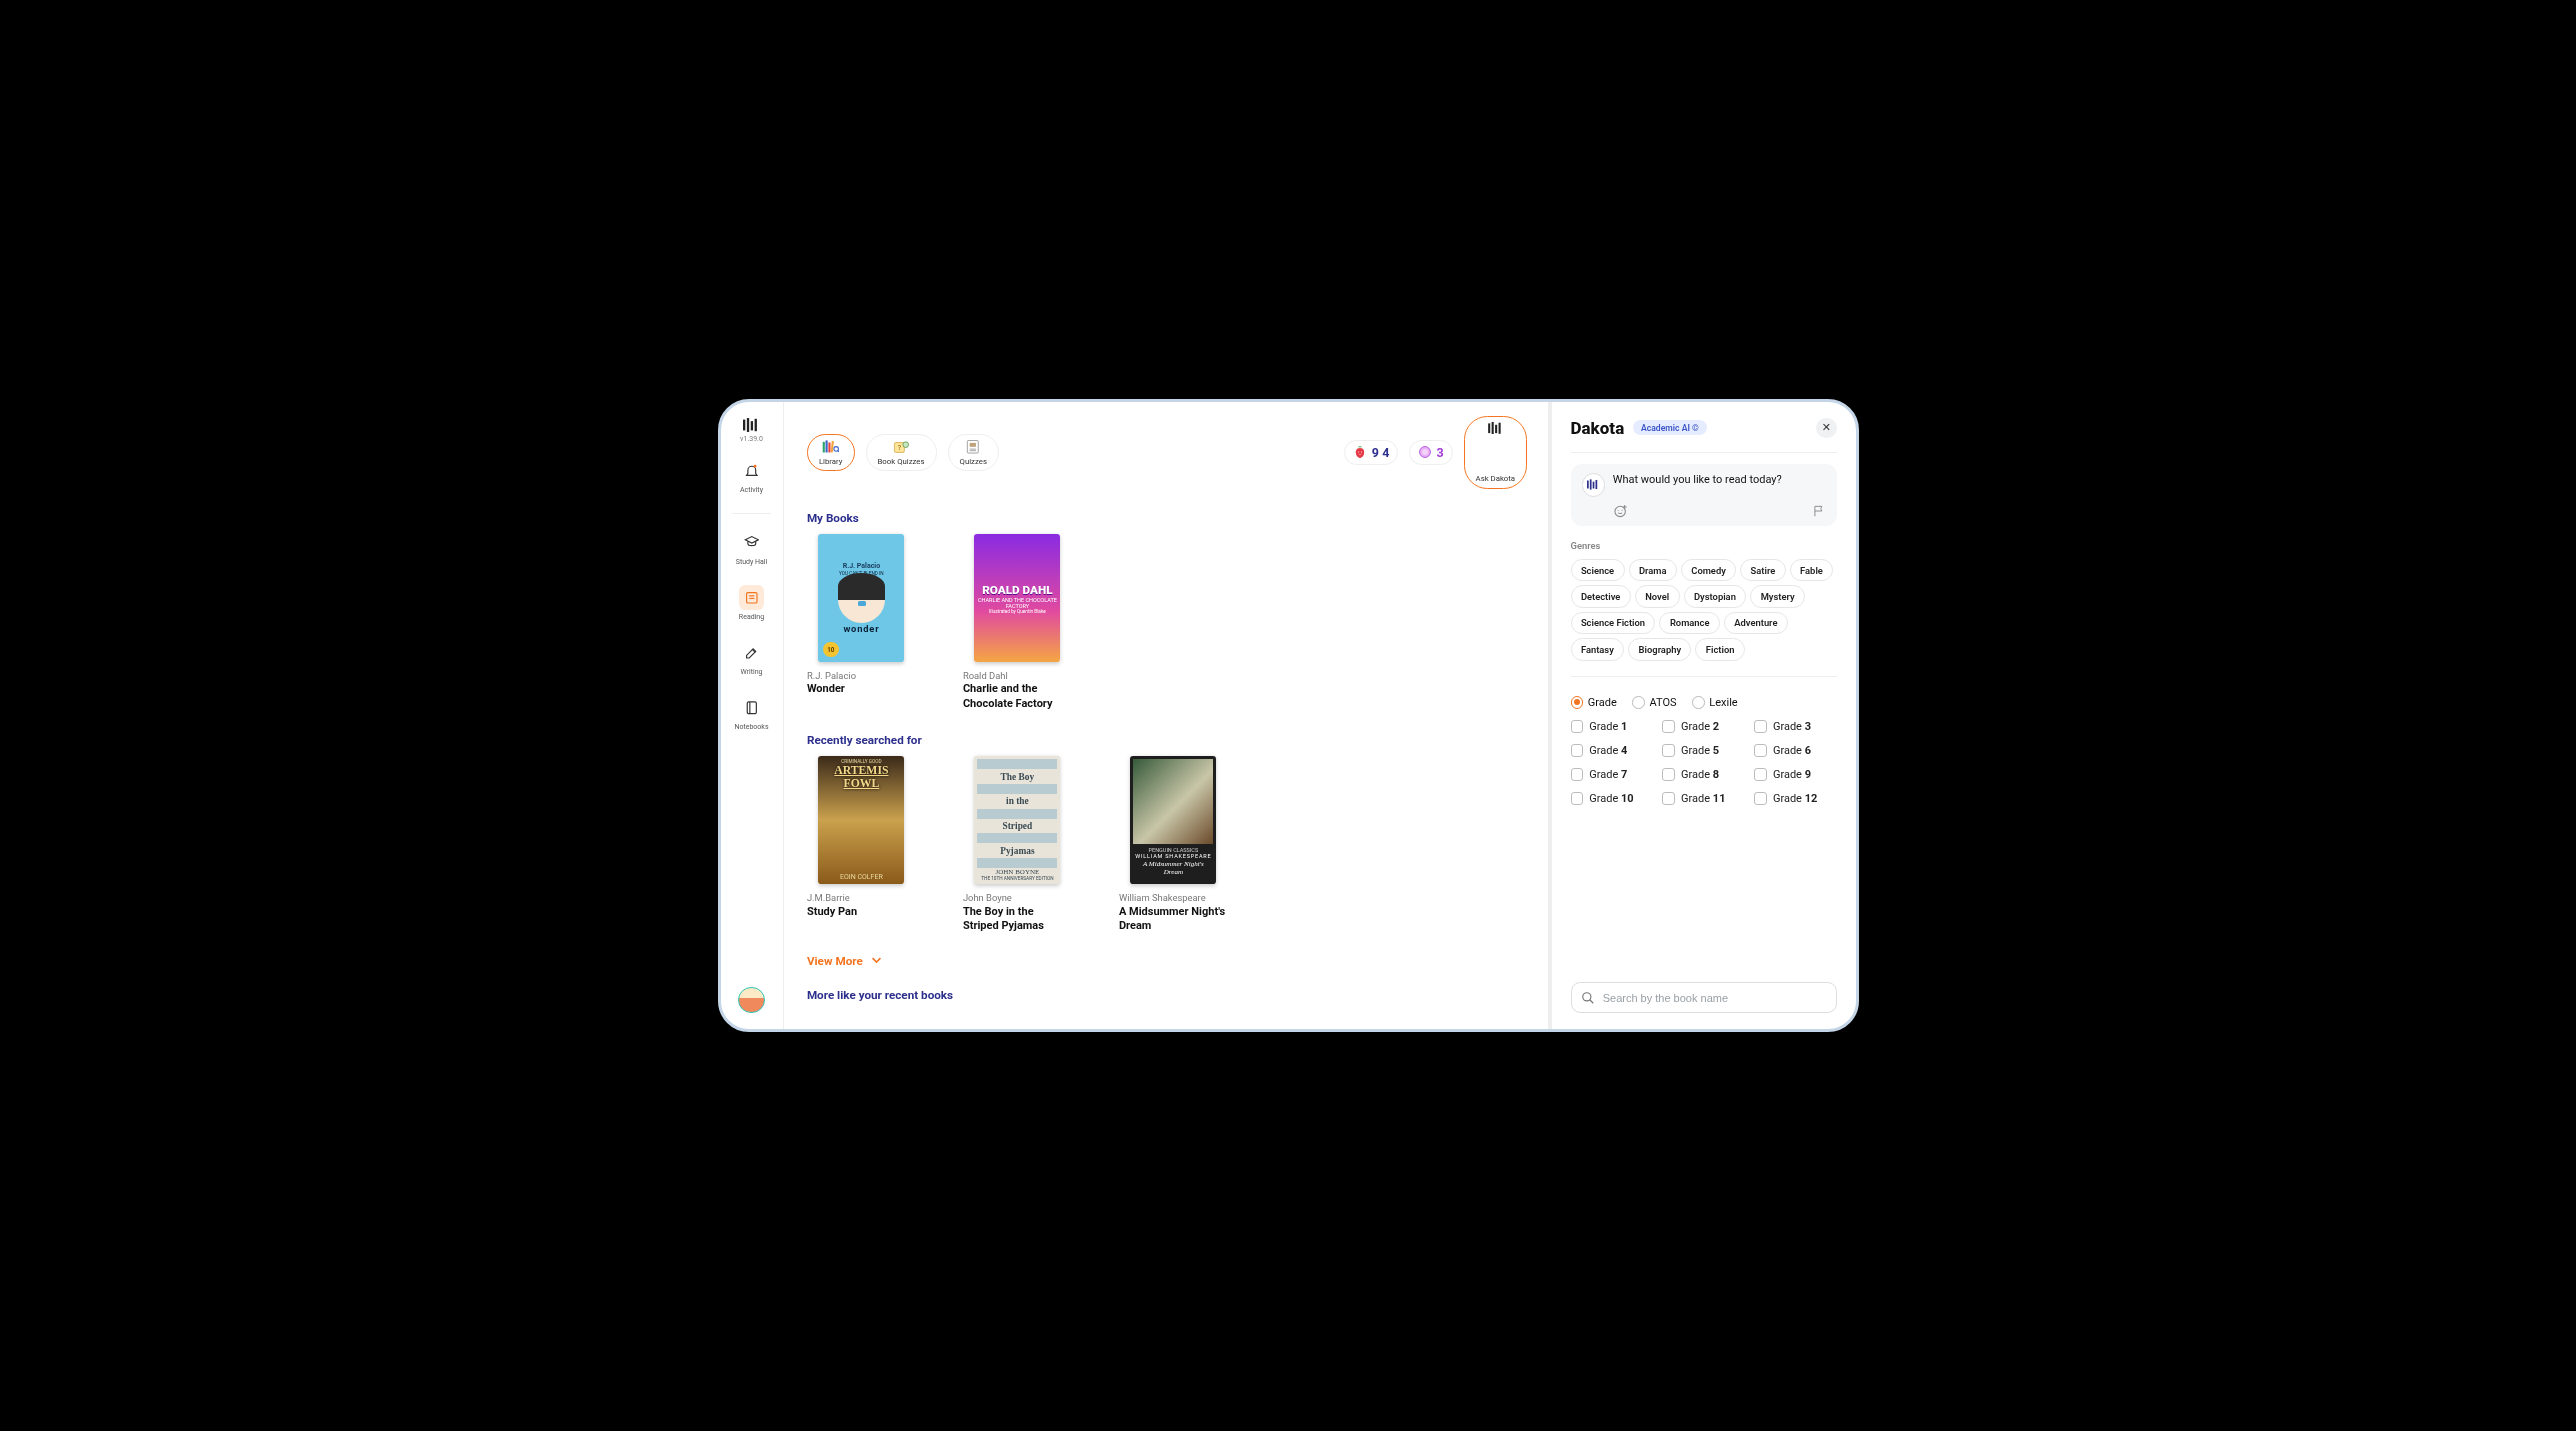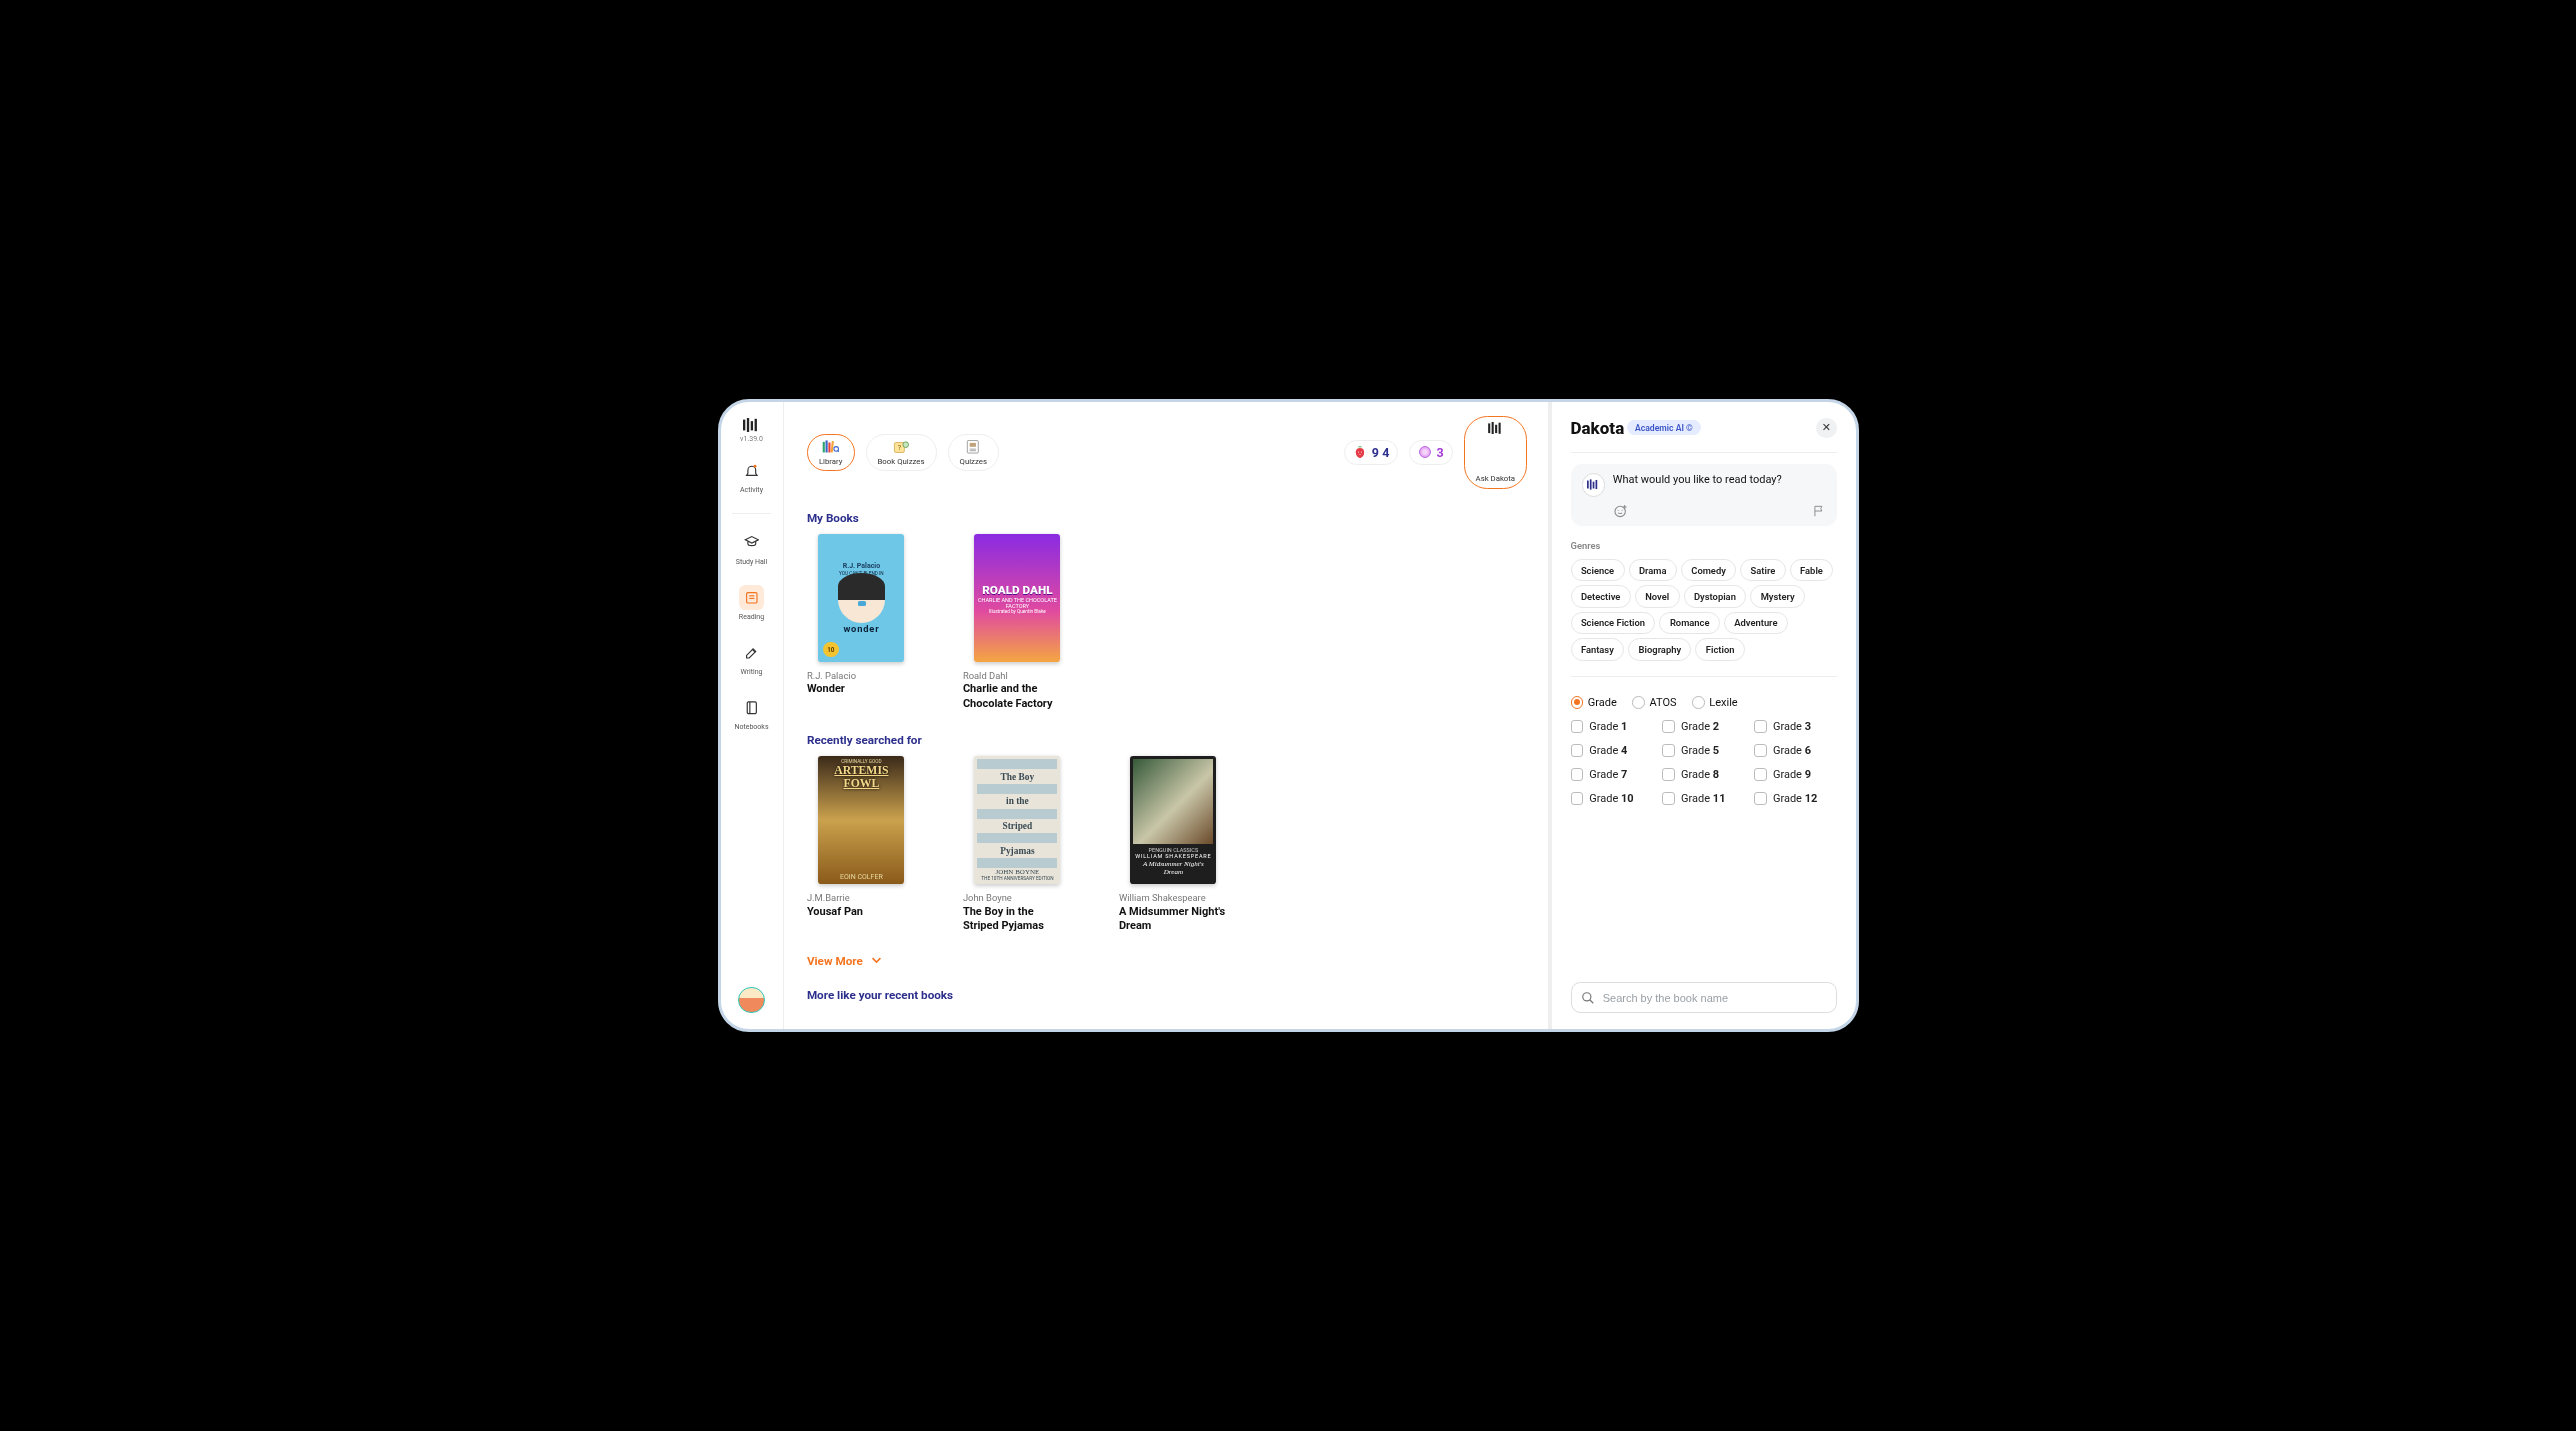--- a/index.html
+++ b/index.html
@@ -138,21 +138,21 @@
 .cover-malala .face2{position:absolute;top:6.3px;left:9.4px;width:25px;height:25px;background:#e7b88a;border-radius:50%;}
 
 
 .panel {
   width: 305px;
   border-left: 0.8px solid #eee;
   padding: 15.6px 19px;
   display: flex;
   flex-direction: column;
 }
-.panel-header { display:flex; align-items:center; gap:3px; margin-bottom:9.4px; }
+.panel-header { display:flex; align-items:center; gap:9px; margin-bottom:9.4px; }
 .panel-title { font-size: 17px; font-weight: 800; color:#111; }
 .pill { background:#e6ecff; color:#3a54c8; font-size:8.6px; font-weight:600; padding:2.3px 7.8px; border-radius:9.4px; }
 .close-btn { margin-left:auto; width:20.3px; height:20.3px; border-radius:50%; background:#f0f1f3; display:flex; align-items:center; justify-content:center; cursor:pointer; color:#333; font-size:11px; }
 .panel-divider { height:0.8px; background:#eee; margin: 4.7px 0 11px; }
 .prompt-box { background:#f6f7f9; border-radius:11px; padding:9.4px 11px 7.8px; margin-bottom:14px; }
 .prompt-row { display:flex; align-items:flex-start; gap:7.8px; }
 .prompt-logo { width:23.4px;height:23.4px;border:0.8px solid #ddd;border-radius:50%;display:flex;align-items:center;justify-content:center;background:#fff; }
 .prompt-text { font-size:11px; color:#111; flex:1; }
 .prompt-actions { display:flex; align-items:center; justify-content:space-between; margin-top:6.3px; padding-left:31px; }
 .emoji-btn, .flag-btn { cursor:pointer; color:#666; }
@@ -356,21 +356,21 @@
 
       <div class="book">
         <div class="cover cover-artemis">
           <div style="font-size:4.7px;color:#e8d9a0;">CRIMINALLY GOOD</div>
           <div class="af">ARTEMIS</div>
           <div class="af">FOWL</div>
           <div style="flex:1"></div>
           <div class="ec">EOIN COLFER</div>
         </div>
         <div class="author">J.M.Barrie</div>
-        <div class="title">Yousaf Pan</div>
+        <div class="title">Study Pan</div>
       </div>
 
       <div class="book">
         <div class="cover cover-pyjamas">
           <div class="stripe"></div>
           <div class="pt">The Boy</div>
           <div class="stripe"></div>
           <div class="pt">in the</div>
           <div class="stripe"></div>
           <div class="pt">Striped</div>

